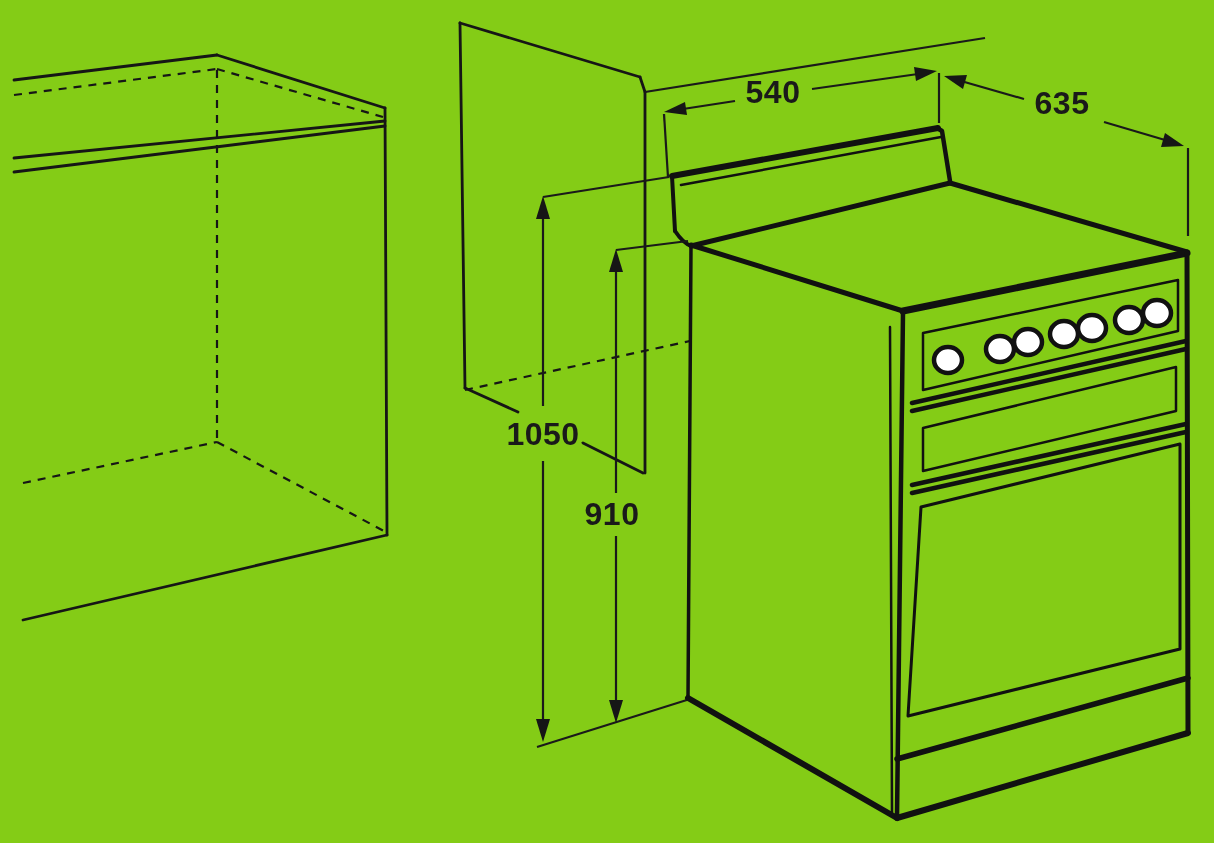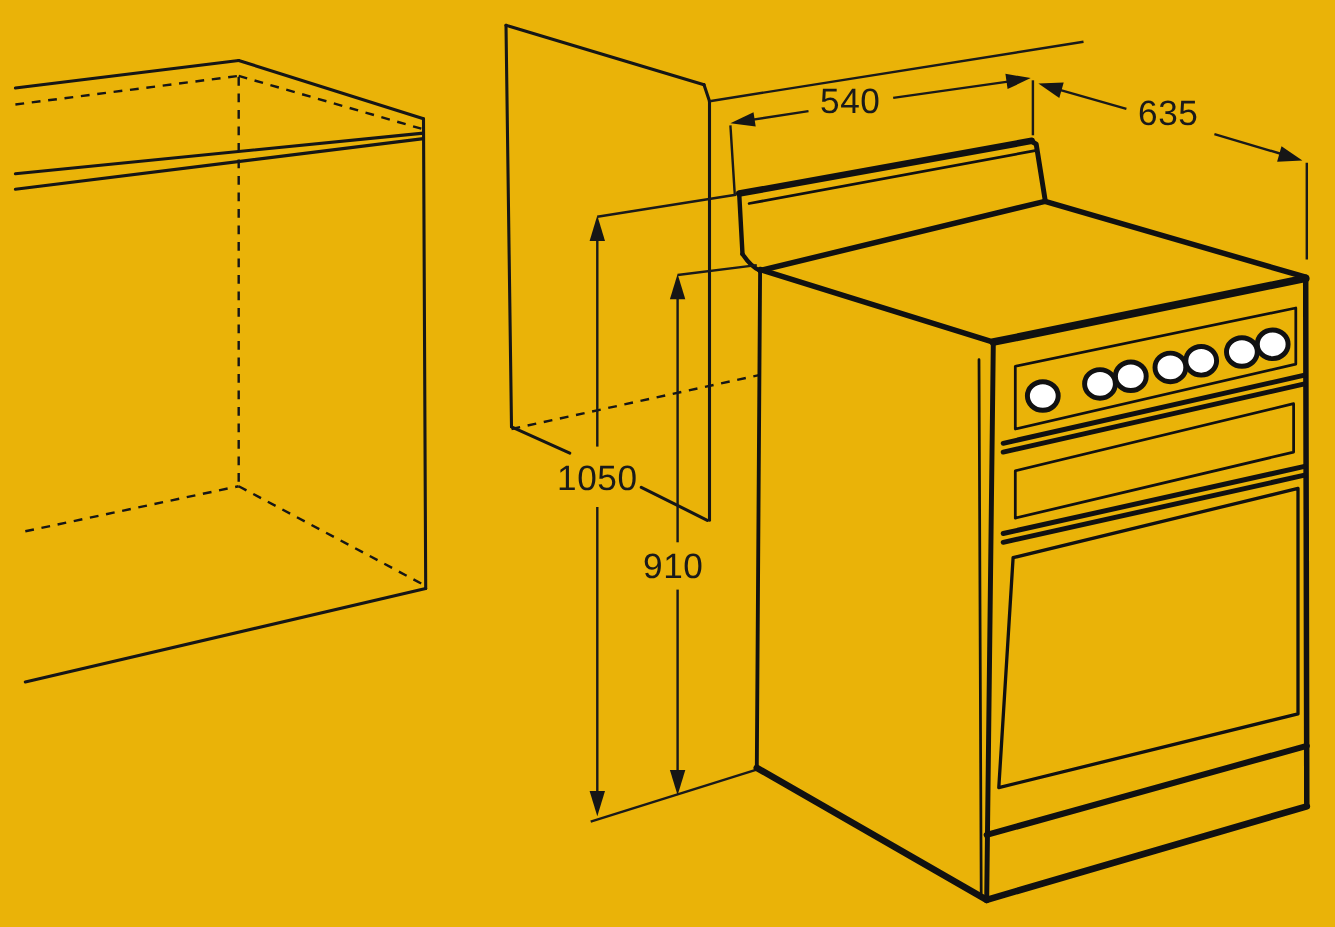--- a/index.html
+++ b/index.html
@@ -1,17 +1,17 @@
 <!DOCTYPE html>
 <html><head>
 <meta charset="utf-8">
 <style>
   html,body{margin:0;padding:0;background:#ffffff;}
-  #stage{position:relative;width:1214px;height:843px;background:#eab308;overflow:hidden;
-         font-family:"Liberation Sans", sans-serif;}
+  #stage{position:relative;width:1214px;height:843px;background:#84cc16;overflow:hidden;
+         font-family:"Liberation Sans", sans-serif;font-weight:bold;}
   svg{position:absolute;left:0;top:0;}
   .thin   {stroke:#161616;stroke-width:2.8;fill:none;stroke-linecap:round;}
   .hair   {stroke:#1a1a1a;stroke-width:2.2;fill:none;stroke-linecap:butt;}
   .dashed {stroke:#161616;stroke-width:2.2;fill:none;stroke-dasharray:8 7;stroke-linecap:butt;}
   .w25{stroke:#111111;stroke-width:2.5;fill:none;stroke-linecap:round;stroke-linejoin:round;}
   .w3 {stroke:#111111;stroke-width:3;fill:none;stroke-linecap:round;stroke-linejoin:round;}
   .w35{stroke:#111111;stroke-width:3.5;fill:none;stroke-linecap:round;}
   .w4 {stroke:#111111;stroke-width:4;fill:none;stroke-linecap:round;}
   .w45{stroke:#111111;stroke-width:4.5;fill:none;stroke-linecap:round;stroke-linejoin:round;}
   .w5 {stroke:#111111;stroke-width:5;fill:none;stroke-linecap:round;}

